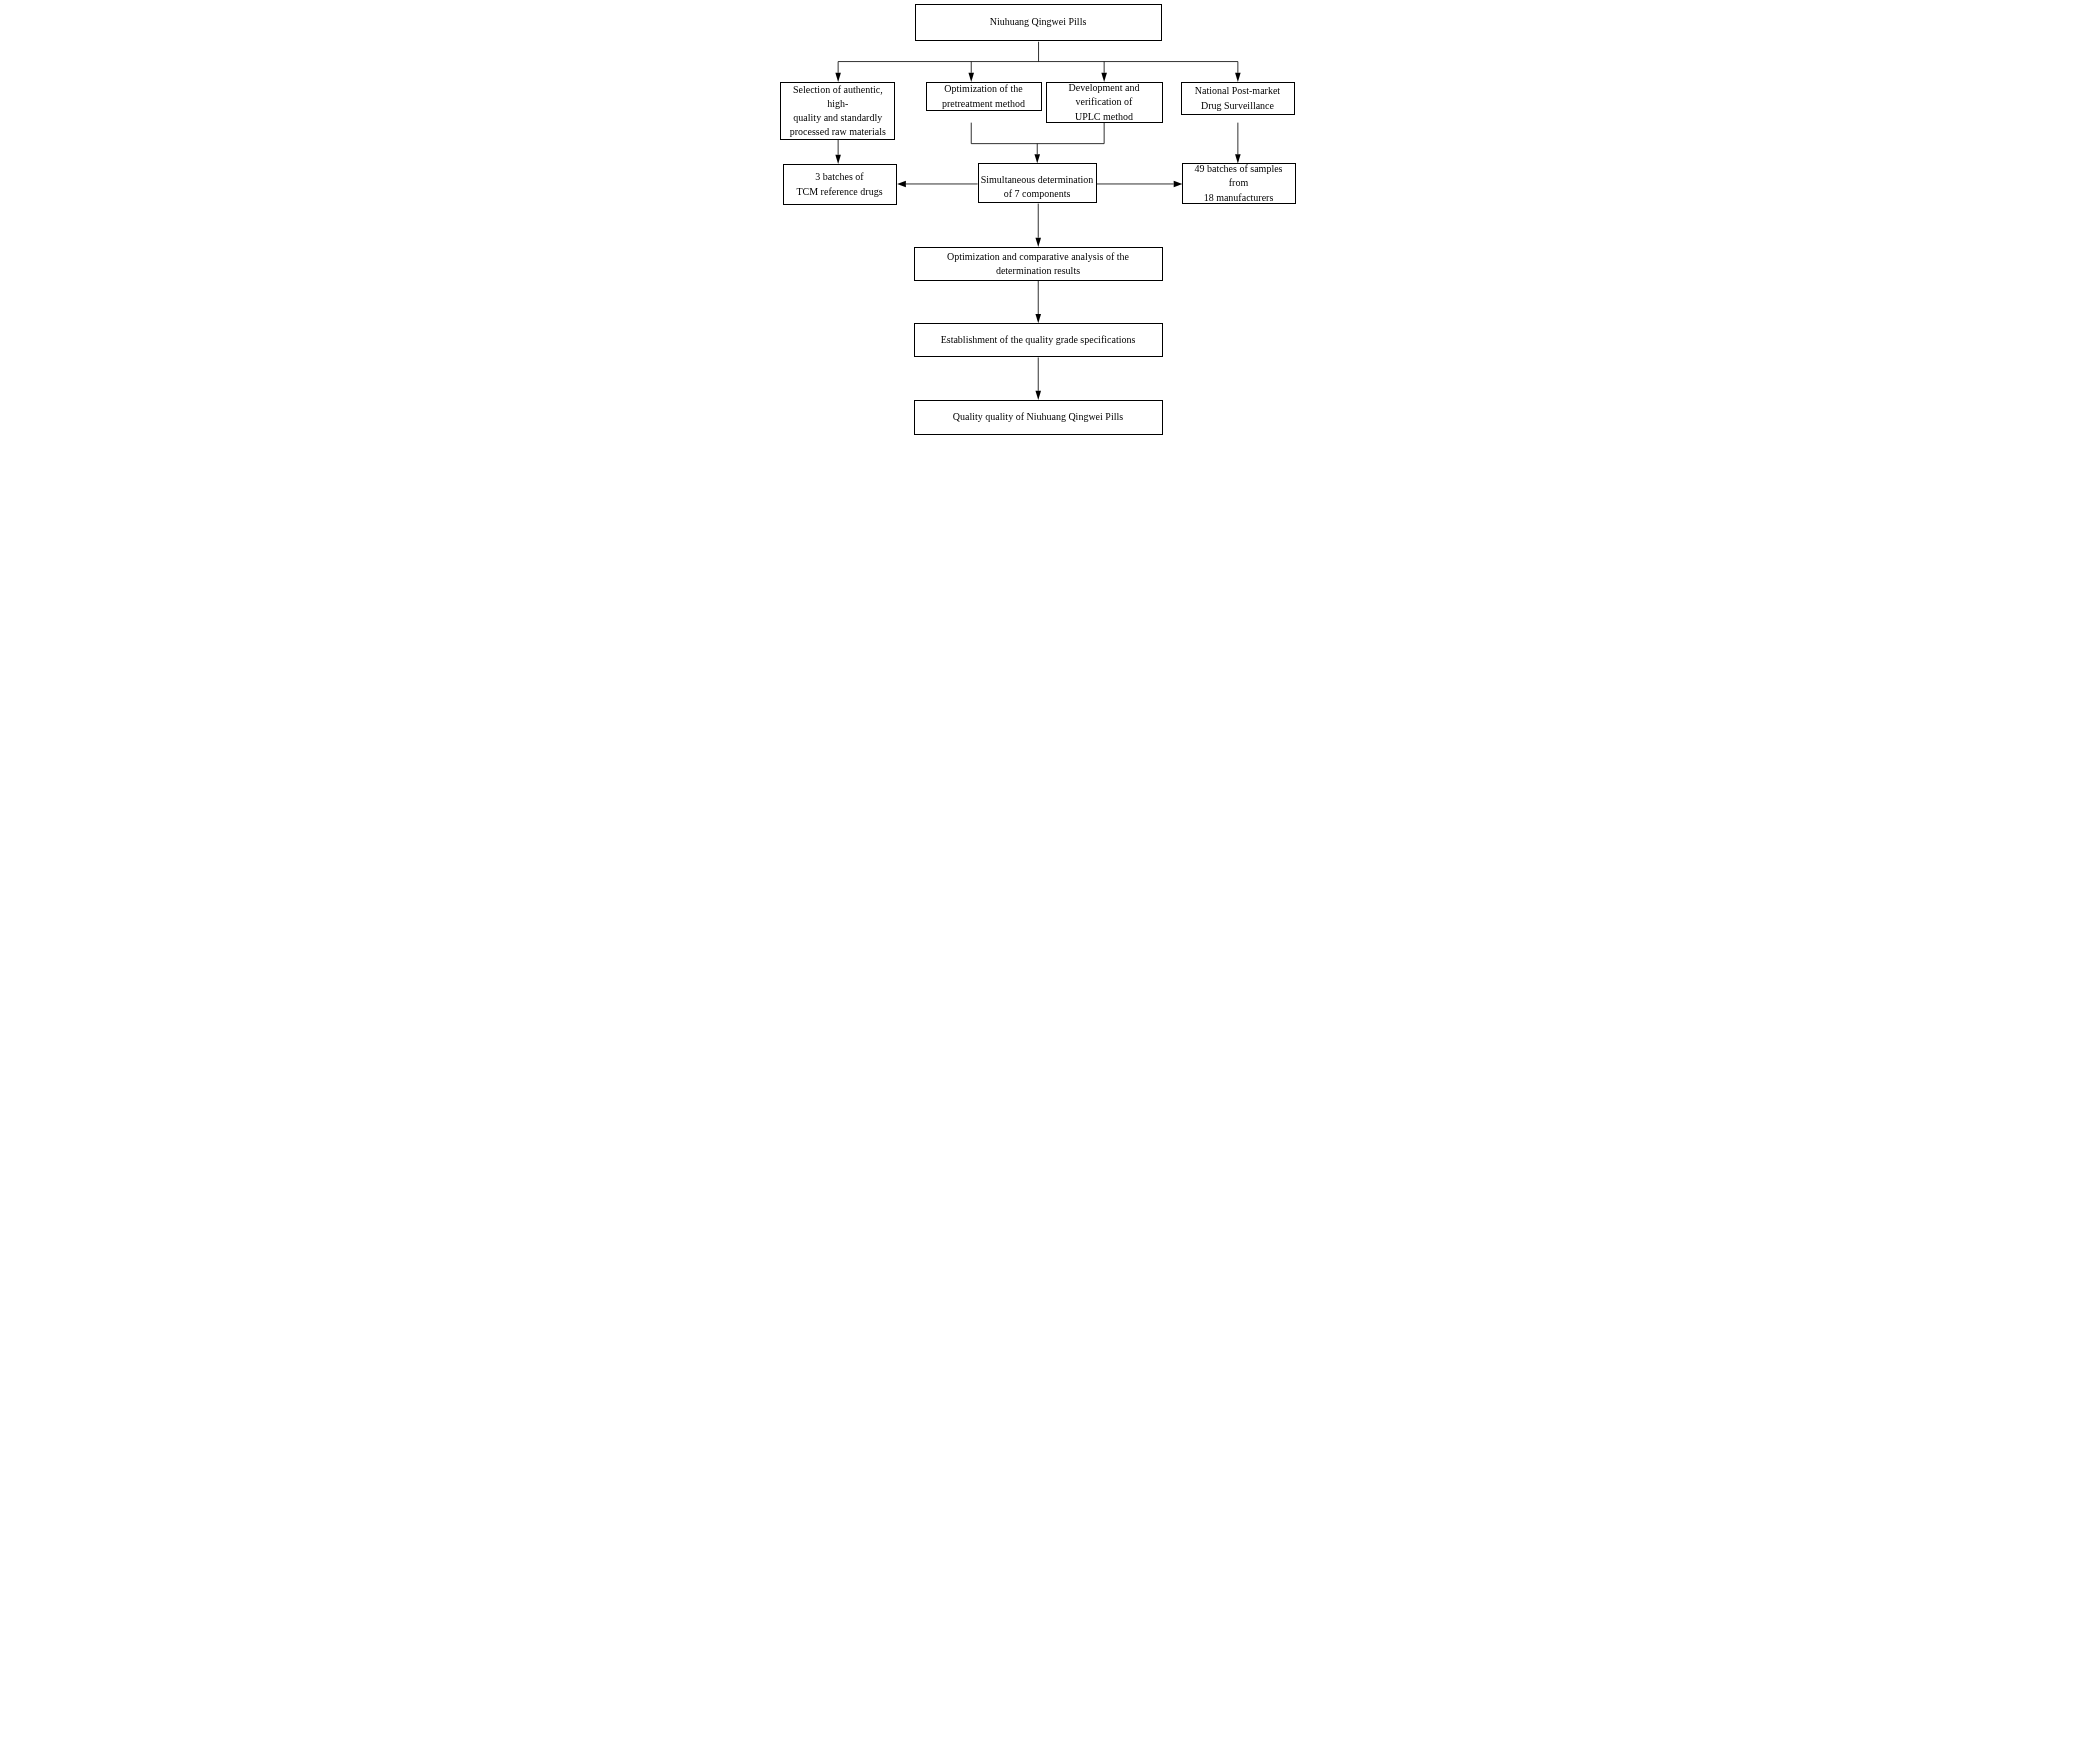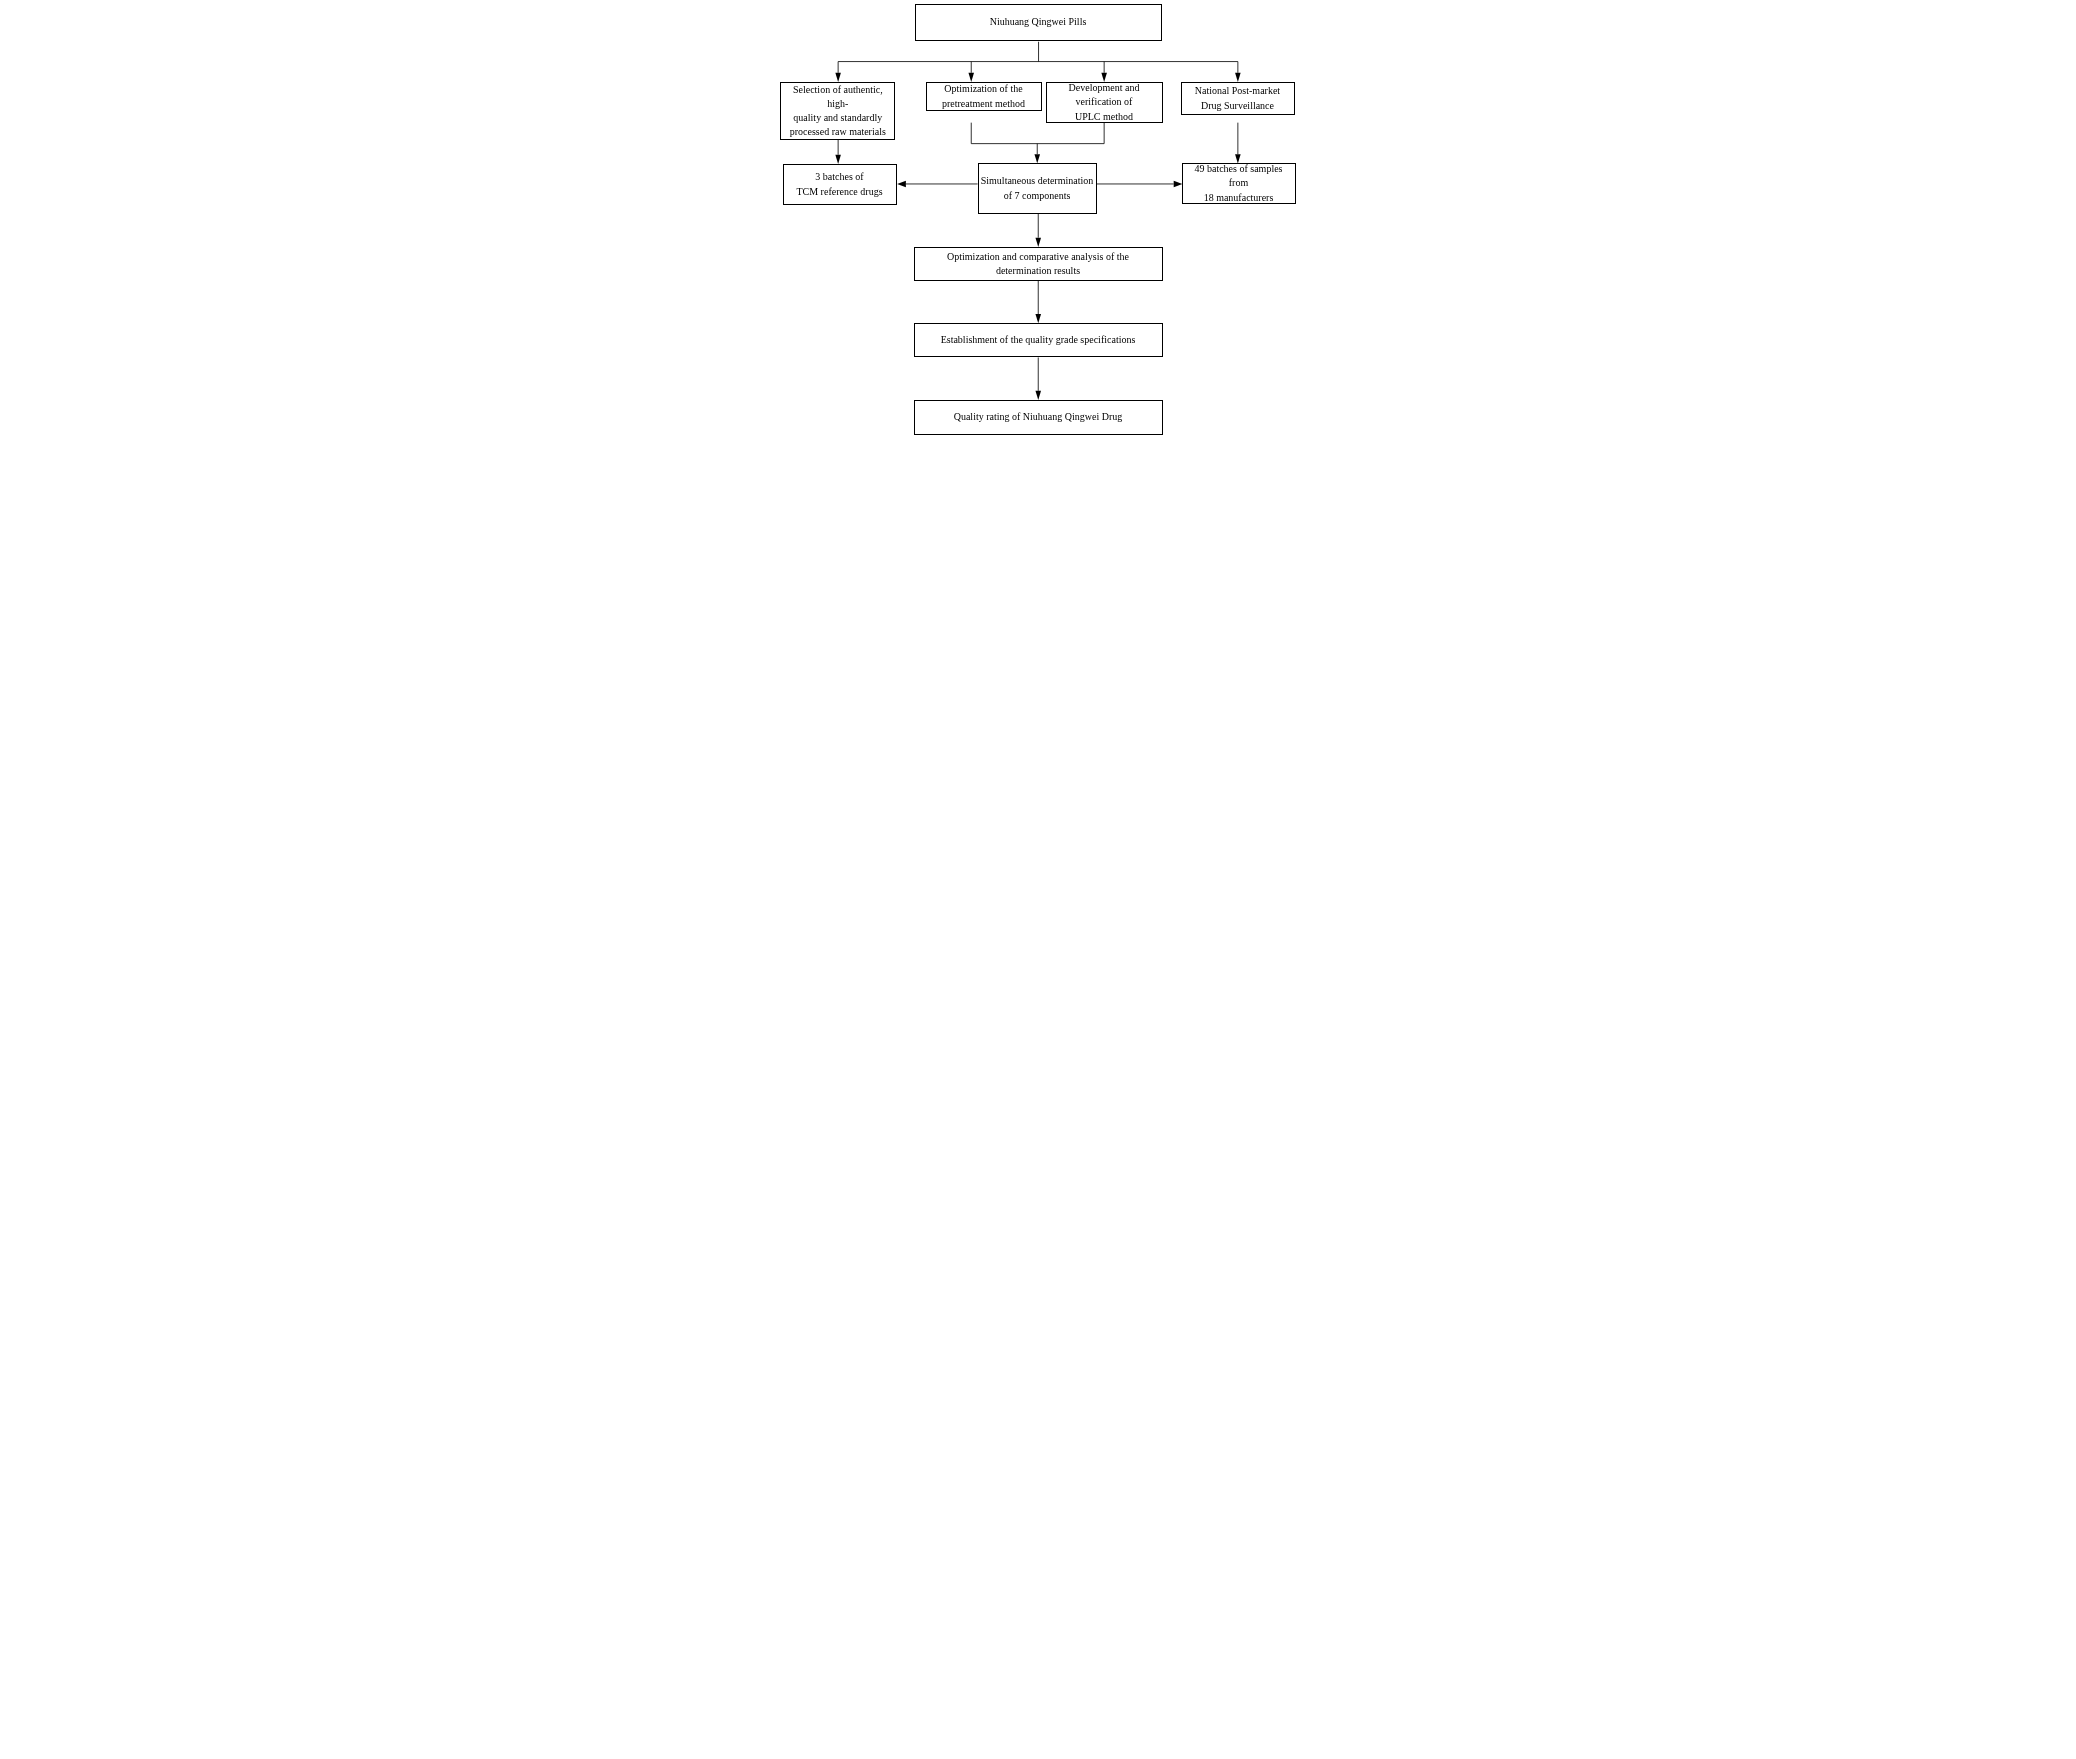--- a/index.html
+++ b/index.html
@@ -148,37 +148,37 @@
   <div class="node" style="left:402px; top:82px; width:114px; height:33px;">
     <span class="label">National Post-market
 Drug Surveillance</span>
   </div>
 
   <div class="node" style="left:4px; top:164px; width:114px; height:41px;">
     <span class="label">3 batches of
 TCM reference drugs</span>
   </div>
 
-  <div class="node" style="left:199px; top:163px; width:119px; height:51px;">
+  <div class="node" style="left:199px; top:163px; width:119px; height:40px;align-items:flex-end;">
     <span class="label">Simultaneous determination
 of 7 components</span>
   </div>
 
   <div class="node" style="left:403px; top:163px; width:114px; height:41px;">
     <span class="label">49 batches of samples from
 18 manufacturers</span>
   </div>
 
   <div class="node" style="left:135px; top:247px; width:249px; height:34px;">
     <span class="label">Optimization and comparative analysis of the
 determination results</span>
   </div>
 
   <div class="node" style="left:135px; top:323px; width:249px; height:34px;">
     <span class="label">Establishment of the quality grade specifications</span>
   </div>
 
   <div class="node" style="left:135px; top:400px; width:249px; height:35px;">
-    <span class="label">Quality rating of Niuhuang Qingwei Drug</span>
+    <span class="label">Quality quality of Niuhuang Qingwei Pills</span>
   </div>
 
 </div>
 
 
 </body></html>

